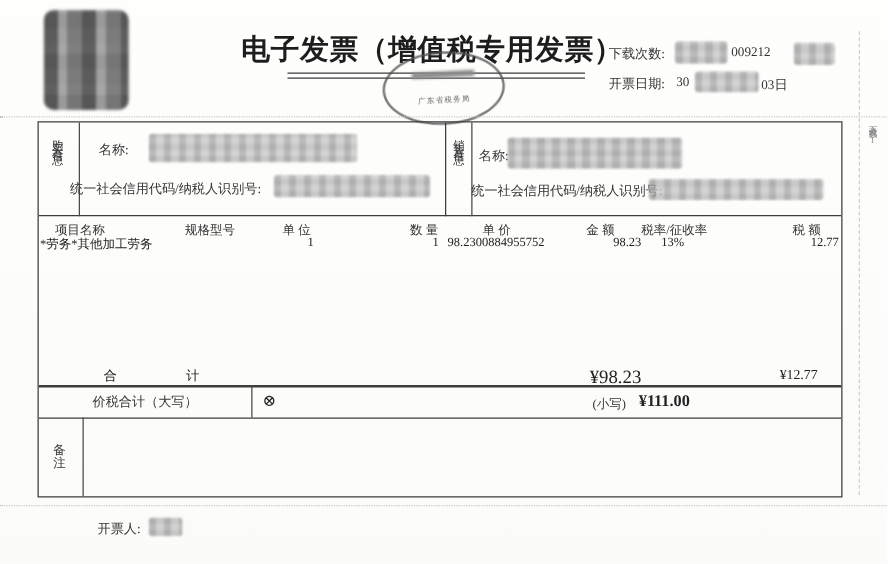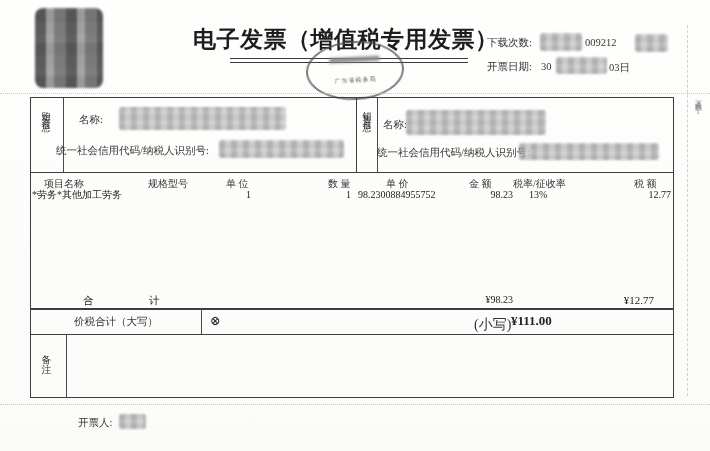--- a/index.html
+++ b/index.html
@@ -112,29 +112,29 @@
       <span class="rnum" style="left:280px;top:91px;width:40px;">1</span>
       <span class="abs num" style="left:327px;top:91px;">98.2300884955752</span>
       <span class="rnum" style="left:432px;top:91px;width:50px;">98.23</span>
       <span class="abs num" style="left:498px;top:91px;">13%</span>
       <span class="rnum" style="left:590px;top:91px;width:50px;">12.77</span>
     </div>
 
     <div>
       <span class="abs money" style="left:52px;top:196px;">合</span>
       <span class="abs money" style="left:118px;top:196px;">计</span>
-      <span class="rnum" style="left:422px;top:196px;width:60px;font-size:10px;">¥98.23</span>
+      <span class="rnum" style="left:422px;top:196px;width:60px;font-size:15px;">¥98.23</span>
       <span class="rnum" style="left:568px;top:196px;width:55px;font-size:11px;">¥12.77</span>
     </div>
 
     <div class="hline" style="top:210px;border-top-width:2px;"></div>
     <div class="vline" style="left:170px;top:210px;height:26px;"></div>
     <span class="abs lbl" style="left:43px;top:217px;">价税合计（大写）</span>
     <span class="abs sym" style="left:179px;top:216px;">⊗</span>
-    <span class="abs" style="left:443px;top:218px;font-size:14px;color:#333;">(小写)</span>
+    <span class="abs" style="left:443px;top:218px;font-size:10px;color:#333;">(小写)</span>
     <span class="abs big" style="left:480px;top:215px;font-size:13px;">¥111.00</span>
 
     <div class="hline" style="top:236px;"></div>
     <div class="vline" style="left:35px;top:236px;height:63px;"></div>
     <div class="abs vtext" style="left:8px;top:248px;font-size:10px;letter-spacing:10px;">备注</div>
 
   </div>
 
   <span class="abs lbl" style="left:78px;top:416px;">开票人:</span>
   <span class="redact" style="left:119px;top:414px;width:27px;height:15px;"></span>

